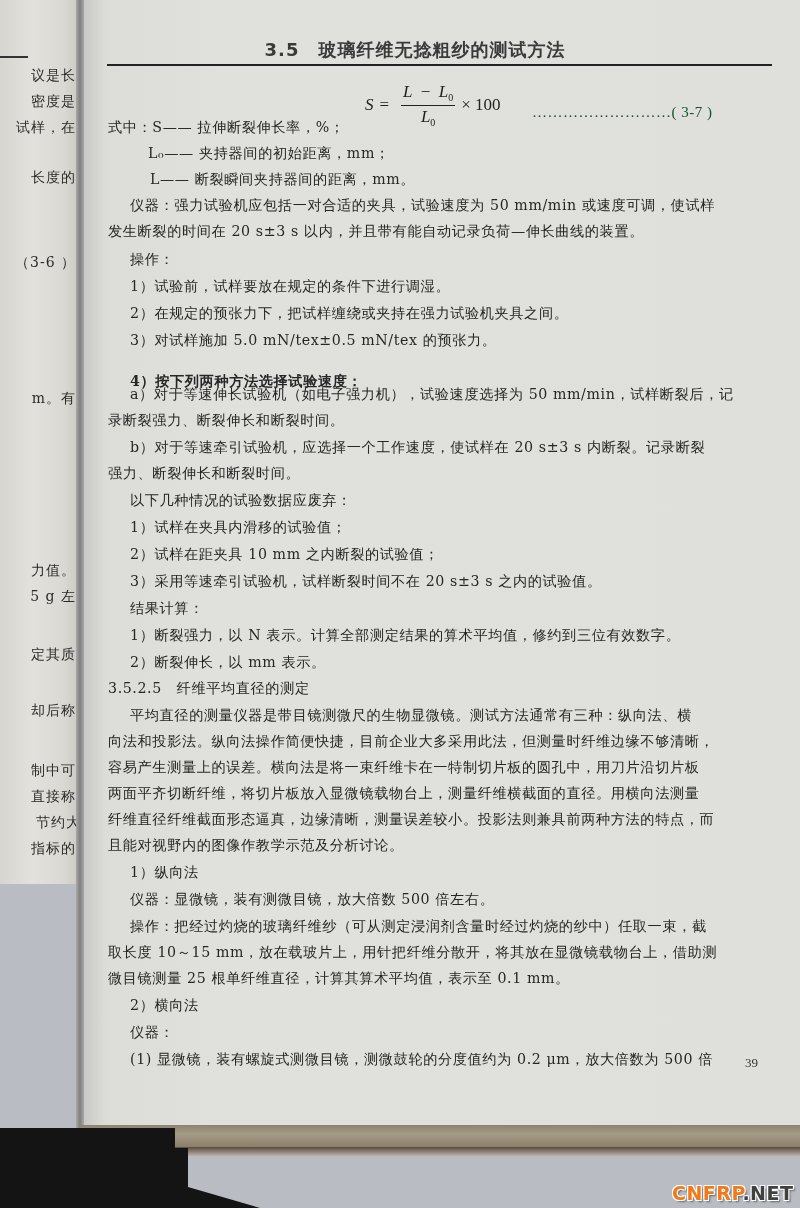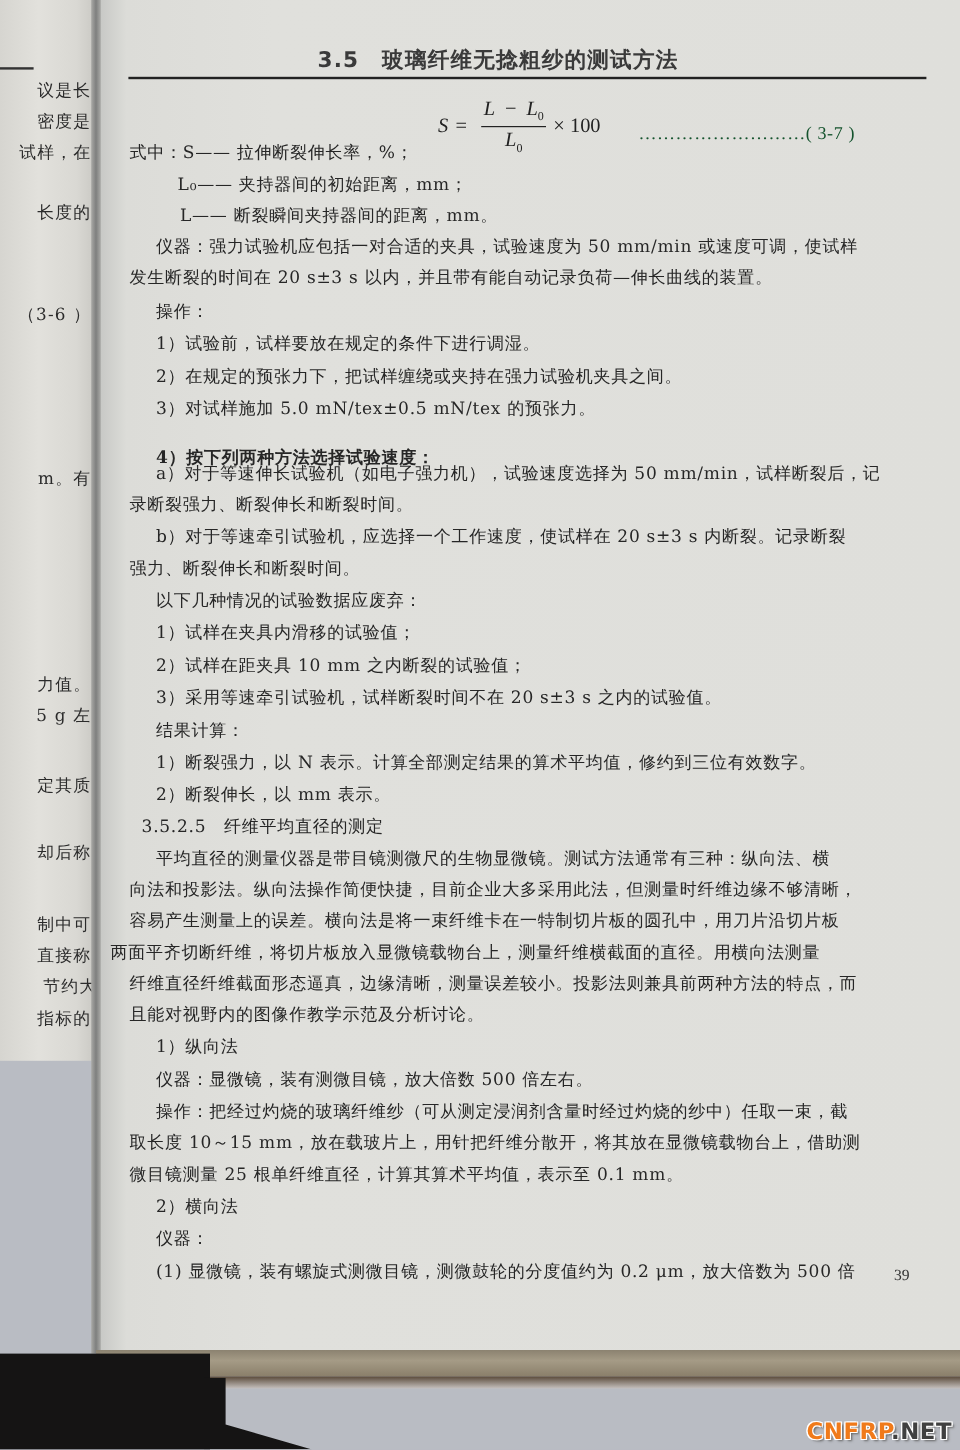--- a/index.html
+++ b/index.html
@@ -146,25 +146,25 @@
     <div class="line" style="left: 108px; top: 411px;">录断裂强力、断裂伸长和断裂时间。</div>
     <div class="line" style="left: 130px; top: 438px;">b）对于等速牵引试验机，应选择一个工作速度，使试样在 20 s±3 s 内断裂。记录断裂</div>
     <div class="line" style="left: 108px; top: 464px;">强力、断裂伸长和断裂时间。</div>
     <div class="line" style="left: 130px; top: 491px;">以下几种情况的试验数据应废弃：</div>
     <div class="line" style="left: 130px; top: 518px;">1）试样在夹具内滑移的试验值；</div>
     <div class="line" style="left: 130px; top: 545px;">2）试样在距夹具 10 mm 之内断裂的试验值；</div>
     <div class="line" style="left: 130px; top: 572px;">3）采用等速牵引试验机，试样断裂时间不在 20 s±3 s 之内的试验值。</div>
     <div class="line" style="left: 130px; top: 599px;">结果计算：</div>
     <div class="line" style="left: 130px; top: 626px;">1）断裂强力，以 N 表示。计算全部测定结果的算术平均值，修约到三位有效数字。</div>
     <div class="line" style="left: 130px; top: 653px;">2）断裂伸长，以 mm 表示。</div>
-    <div class="line" style="left: 118px; top: 679px;">3.5.2.5　纤维平均直径的测定</div>
+    <div class="line" style="left: 108px; top: 679px;">3.5.2.5　纤维平均直径的测定</div>
     <div class="line" style="left: 130px; top: 706px;">平均直径的测量仪器是带目镜测微尺的生物显微镜。测试方法通常有三种：纵向法、横</div>
     <div class="line" style="left: 108px; top: 732px;">向法和投影法。纵向法操作简便快捷，目前企业大多采用此法，但测量时纤维边缘不够清晰，</div>
     <div class="line" style="left: 108px; top: 758px;">容易产生测量上的误差。横向法是将一束纤维卡在一特制切片板的圆孔中，用刀片沿切片板</div>
-    <div class="line" style="left: 92px; top: 784px;">两面平齐切断纤维，将切片板放入显微镜载物台上，测量纤维横截面的直径。用横向法测量</div>
+    <div class="line" style="left: 108px; top: 784px;">两面平齐切断纤维，将切片板放入显微镜载物台上，测量纤维横截面的直径。用横向法测量</div>
     <div class="line" style="left: 108px; top: 810px;">纤维直径纤维截面形态逼真，边缘清晰，测量误差较小。投影法则兼具前两种方法的特点，而</div>
     <div class="line" style="left: 108px; top: 836px;">且能对视野内的图像作教学示范及分析讨论。</div>
     <div class="line" style="left: 130px; top: 863px;">1）纵向法</div>
     <div class="line" style="left: 130px; top: 890px;">仪器：显微镜，装有测微目镜，放大倍数 500 倍左右。</div>
     <div class="line" style="left: 130px; top: 917px;">操作：把经过灼烧的玻璃纤维纱（可从测定浸润剂含量时经过灼烧的纱中）任取一束，截</div>
     <div class="line" style="left: 108px; top: 943px;">取长度 10～15 mm，放在载玻片上，用针把纤维分散开，将其放在显微镜载物台上，借助测</div>
     <div class="line" style="left: 108px; top: 969px;">微目镜测量 25 根单纤维直径，计算其算术平均值，表示至 0.1 mm。</div>
     <div class="line" style="left: 130px; top: 996px;">2）横向法</div>
     <div class="line" style="left: 130px; top: 1023px;">仪器：</div>
     <div class="line" style="left: 130px; top: 1050px;">(1) 显微镜，装有螺旋式测微目镜，测微鼓轮的分度值约为 0.2 μm，放大倍数为 500 倍</div>

